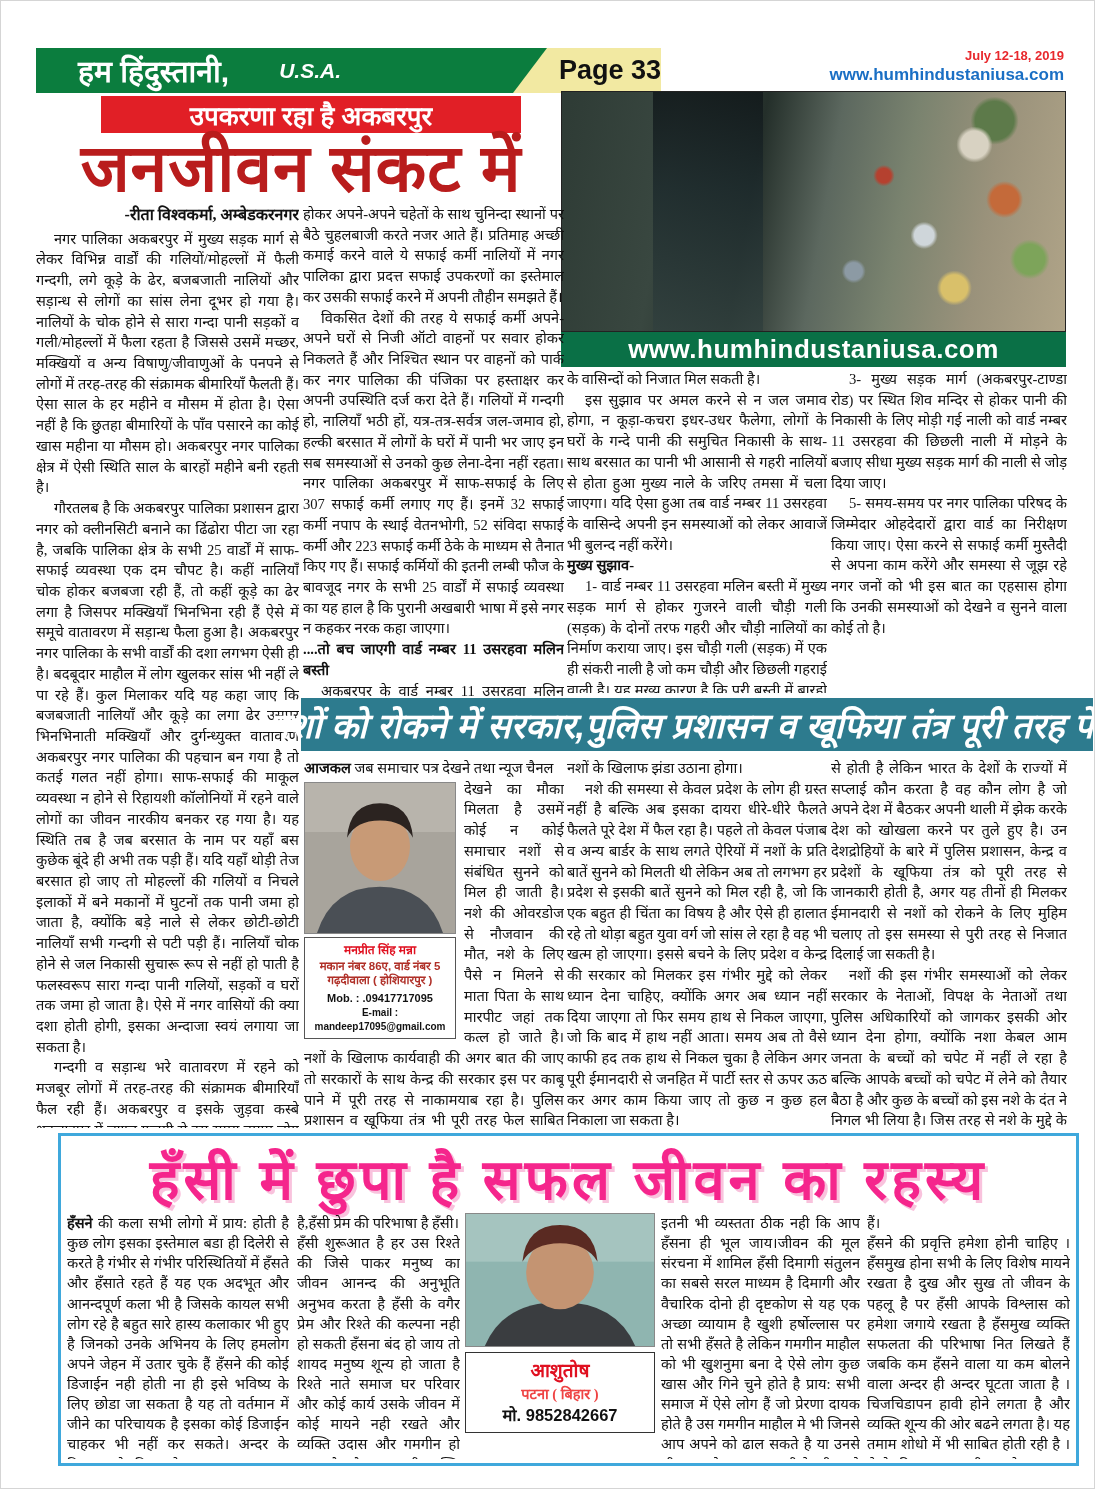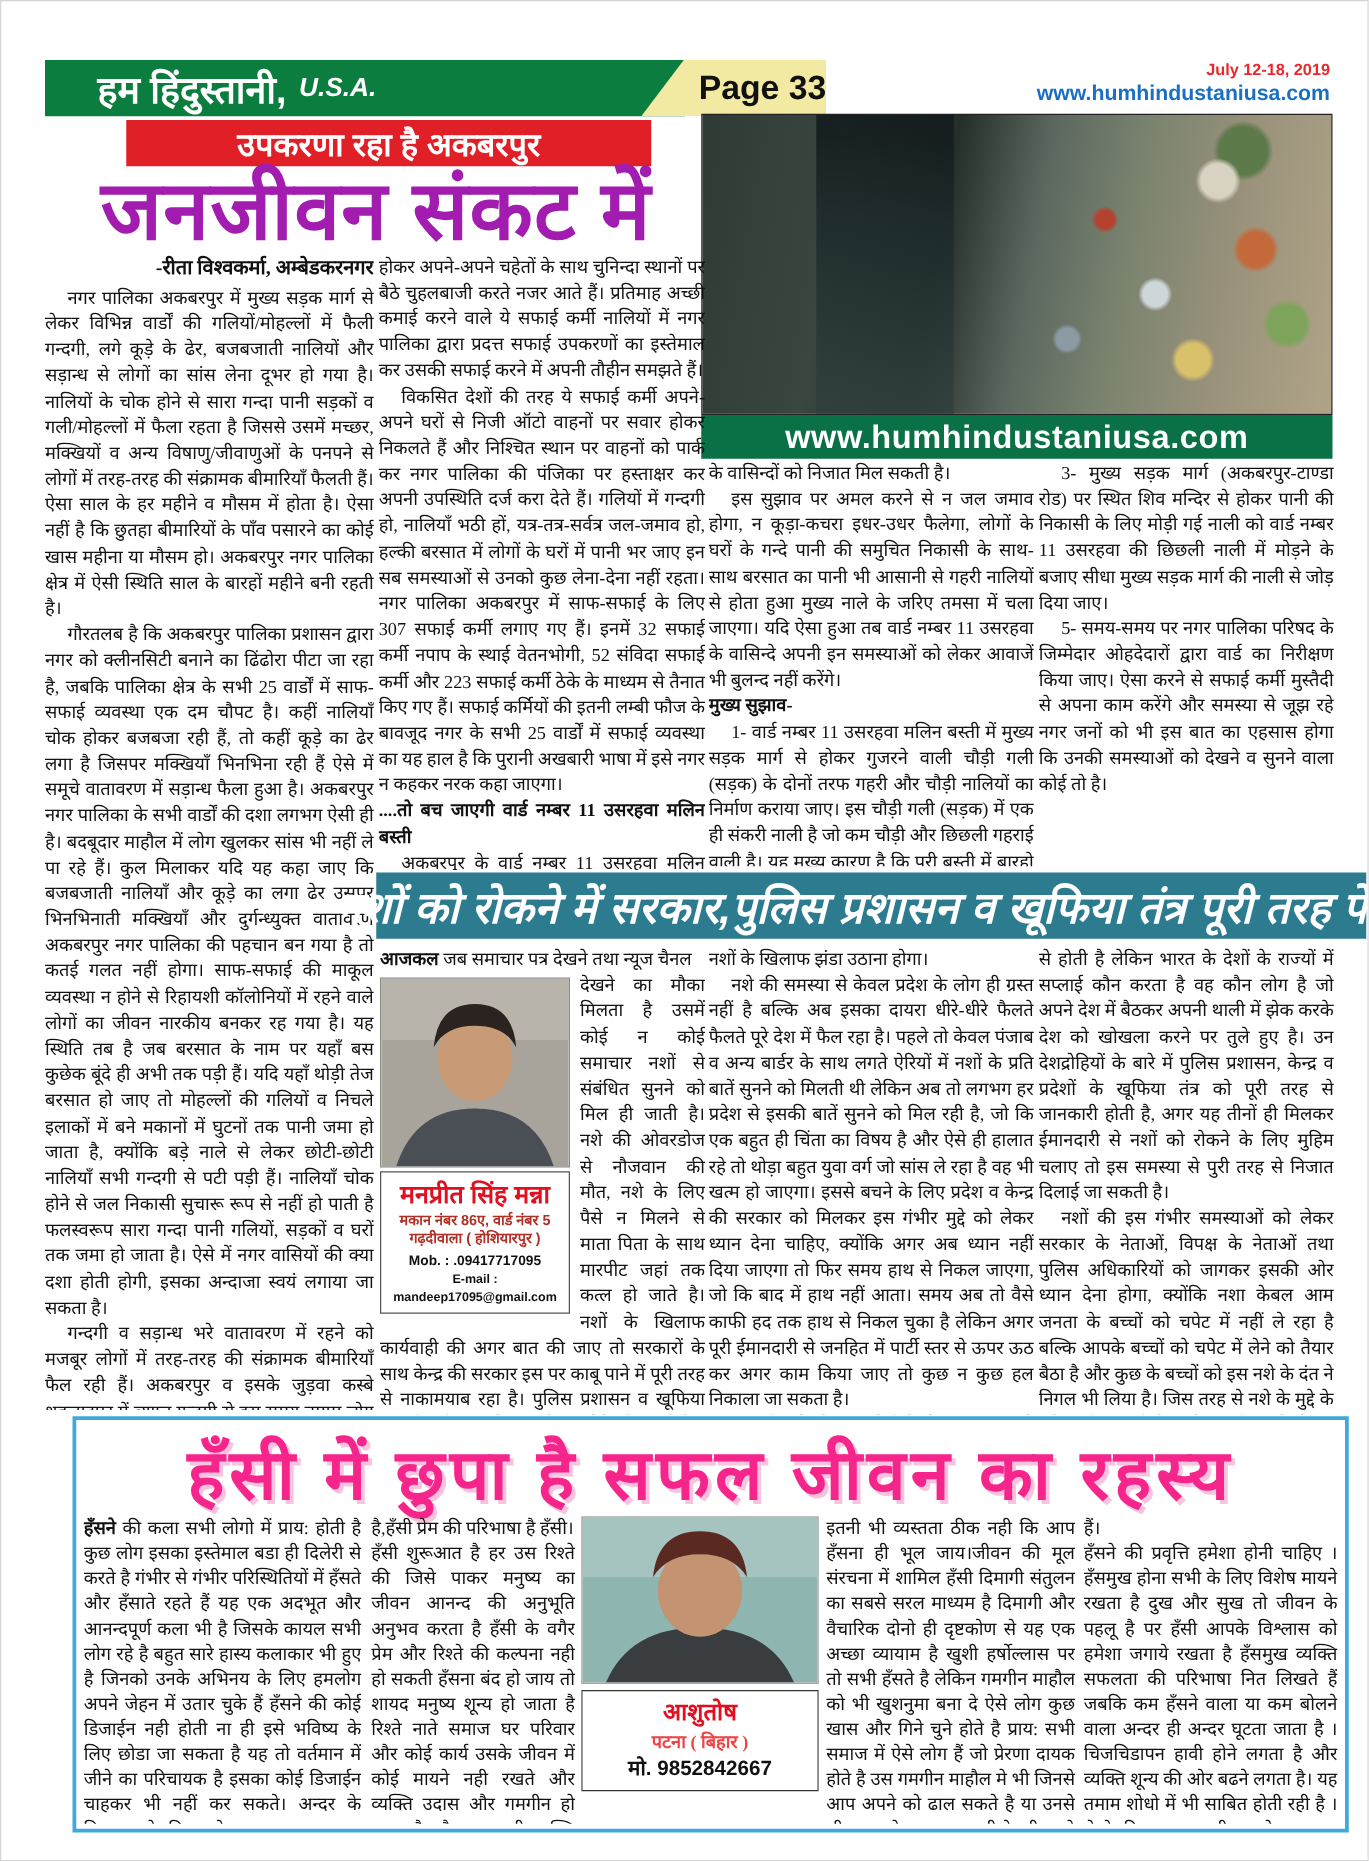--- a/index.html
+++ b/index.html
@@ -2,39 +2,39 @@
 <html lang="hi"><head>
 <meta charset="utf-8">
 <style>
   * { margin:0; padding:0; box-sizing:border-box; }
   body { background:#e8e8e8; font-family:"Liberation Serif","DejaVu Serif",serif; }
   #page { position:relative; width:1095px; height:1489px; background:#ffffff;
           margin:0 auto; border:1px solid #d5d5d5; overflow:hidden; }
 
   
   .masthead { position:absolute; left:35px; top:47px; width:512px; height:45px;
-              background:#0b7d3e; display:flex; align-items:center; padding-left:42px; }
+              background:#0b7d3e; display:flex; align-items:center; padding-left:42px;gap:40px; }
   .masthead .hi { color:#fff; font-weight:bold; font-size:30px; font-family:"Liberation Sans",sans-serif; }
   .masthead .usa { color:#fff; font-style:italic; font-weight:bold; font-size:21px;
                    margin-left:10px; font-family:"Liberation Sans",sans-serif; }
   .pagebadge { position:absolute; left:512px; top:47px; width:148px; height:45px;
                background:#f2e9a2; clip-path:polygon(34px 0,100% 0,100% 100%,0 100%);
                display:flex; align-items:center; justify-content:flex-end; }
   .pagebadge span { font-family:"Liberation Sans",sans-serif; font-weight:bold; font-size:27px; color:#111; padding-left:18px;}
   .hdr-right { position:absolute; right:30px; top:47px; text-align:right; line-height:1.25;
                font-family:"Liberation Sans",sans-serif; }
   .hdr-date { color:#e8282d; font-weight:bold; font-size:13px; }
   .hdr-site { color:#1a6fc4; font-weight:bold; font-size:17px; }
 
   
   .kicker { position:absolute; left:100px; top:95px; width:420px; height:37px; background:#e11f26;
             color:#fff; font-weight:bold; font-size:26px; display:flex; align-items:center;
             justify-content:center; font-family:"Liberation Sans",sans-serif; }
   .headline1 { position:absolute; left:36px; top:134px; width:528px; text-align:center;
-               color:#a21caf; font-weight:800; font-size:66px; line-height:1.02;
+               color:#b91c1c; font-weight:800; font-size:66px; line-height:1.02;
                font-family:"Liberation Sans",sans-serif; letter-spacing:1px; }
   .photo1 { position:absolute; left:560px; top:90px; width:505px; height:241px;
             background:
               radial-gradient(circle at 82% 22%, #d8d2c2 0 3%, transparent 4%),
               radial-gradient(circle at 88% 45%, #c46a3a 0 3%, transparent 4%),
               radial-gradient(circle at 72% 60%, #cfd6da 0 2.5%, transparent 3.5%),
               radial-gradient(circle at 93% 70%, #7da45a 0 3%, transparent 4%),
               radial-gradient(circle at 64% 35%, #b5412f 0 2%, transparent 3%),
               radial-gradient(circle at 78% 82%, #d9c06a 0 3%, transparent 4%),
               radial-gradient(circle at 58% 75%, #8c9aa4 0 2.5%, transparent 3.5%),
@@ -64,21 +64,21 @@
              color:#fff; font-style:italic; font-weight:bold; font-size:35px;
              display:flex; align-items:center; justify-content:center;
              font-family:"Liberation Sans",sans-serif; white-space:nowrap; }
   .cA { left:303px; top:757px; width:260px; height:374px; }
   .cB { left:566px; top:757px; width:260px; height:374px; }
   .cC { left:830px; top:757px; width:236px; height:374px; }
   .media-stack { float:left; width:152px; margin:3px 8px 2px 0; }
   .portrait { width:100%; height:152px; display:block; border:1px solid #888; }
   .contactbox { border:1.5px solid #555; margin-top:3px; padding:4px 2px; text-align:center;
                 font-family:"Liberation Sans",sans-serif; }
-  .contactbox .nm { color:#e01020; font-weight:bold; font-size:20px; }
+  .contactbox .nm { color:#e01020; font-weight:bold; font-size:12px; }
   .contactbox .ad { color:#b03028; font-weight:bold; font-size:11.5px; line-height:1.25; }
   .contactbox .mb { color:#111; font-weight:bold; font-size:11px; margin-top:3px; }
   .contactbox .em { color:#111; font-weight:bold; font-size:10px; }
 
   
   .box3 { position:absolute; left:57px; top:1132px; width:1021px; height:333px;
           border:3px solid #3fa8dc; background:#fff; }
   .headline3 { position:absolute; left:57px; top:1138px; width:1021px; text-align:center;
                color:#f5258c; font-weight:800; font-size:56px; letter-spacing:4px;
                font-family:"Liberation Sans",sans-serif;

